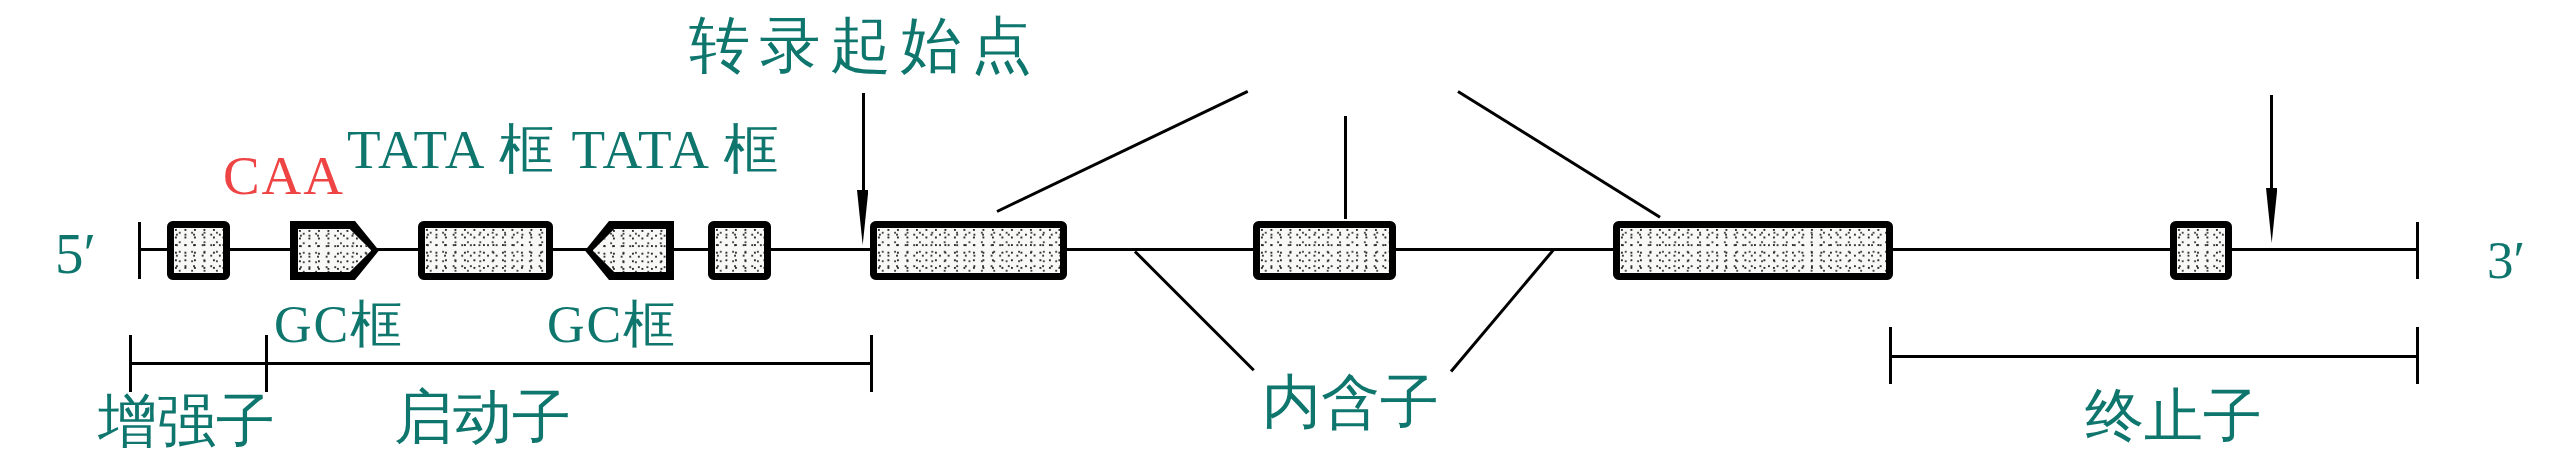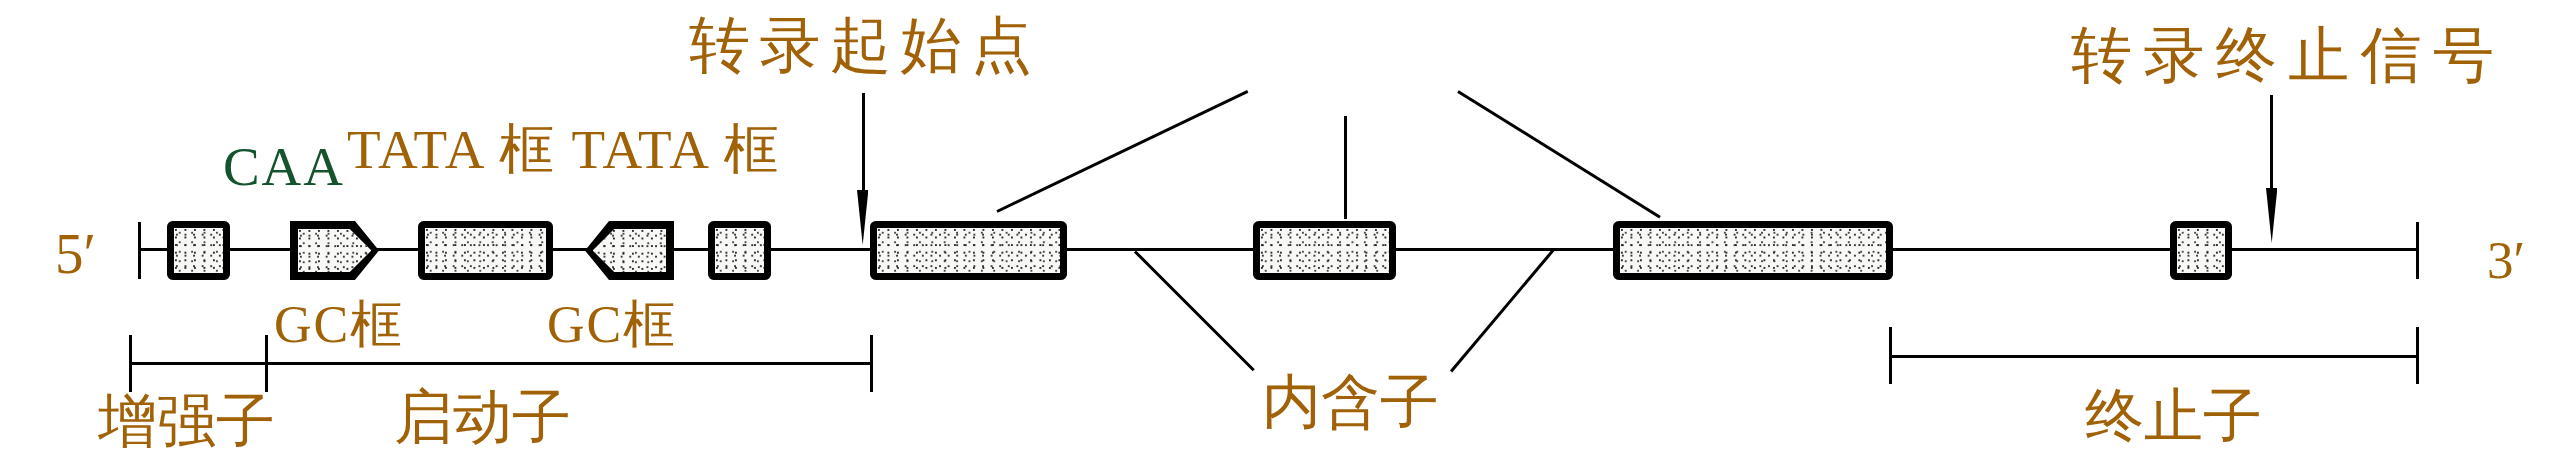--- a/index.html
+++ b/index.html
@@ -4,21 +4,21 @@
 <style>
   html,body{margin:0;padding:0;background:#fff;}
   #stage{
     position:relative;
     width:2576px;height:457px;
     background:#ffffff;
     font-family:"Liberation Serif","DejaVu Serif",serif;
     color:#000;
     overflow:hidden;
   }
-  .lbl{position:absolute;white-space:nowrap;line-height:1;color:#a16207;}
+  .lbl{position:absolute;white-space:nowrap;line-height:1;color:#0f766e;}
   .hline{position:absolute;background:#000;height:2.9px;}
   .vline{position:absolute;background:#000;width:2.9px;}
   .diag{position:absolute;height:2.9px;background:#000;transform-origin:0 50%;}
   
   .stipple{
     background-color:#f8f8f6;
     background-image:
       radial-gradient(circle at 1.9px 1.9px,#2b2b2b 1px,transparent 1.4px),
       radial-gradient(circle at 5.7px 4.8px,#4a4a4a 0.9px,transparent 1.2px),
       radial-gradient(circle at 2.9px 6.7px,#3a3a3a 0.8px,transparent 1.1px);
@@ -68,28 +68,27 @@
   </div>
 
   <div class="gbox stipple" style="left:708px;width:63px;"></div>
 
   <div class="gbox stipple" style="left:870px;width:197px;"></div>
   <div class="gbox stipple" style="left:1253px;width:143px;"></div>
   <div class="gbox stipple" style="left:1613px;width:280px;"></div>
 
   <div class="gbox stipple" style="left:2170px;width:62px;"></div>
 
-  <div class="lbl" style="left:223px;top:139px;font-size:55px;color:#14532d;letter-spacing:1.9px;">CAA</div>
+  <div class="lbl" style="left:223px;top:148px;font-size:55px;color:#ef4444;letter-spacing:1.9px;">CAA</div>
 
   <div class="lbl" style="left:347px;top:122px;font-size:55px;letter-spacing:1.9px;">TATA 框 TATA 框</div>
 
   <div class="lbl cjk" style="left:689px;top:15.2px;font-size:61px;letter-spacing:9.5px;">转录起始点</div>
 
 
-  <div class="lbl cjk" style="left:2071px;top:25px;font-size:61px;letter-spacing:11.4px;">转录终止信号</div>
 
 
   <div class="vline" style="left:862px;top:93px;height:103px;"></div>
   <div class="spike" style="left:857px;top:190px;"></div>
 
   <div class="vline" style="left:2270px;top:95px;height:99px;"></div>
   <div class="spike" style="left:2266px;top:188px;"></div>
 
   <div class="diag" style="left:997px;top:210px;width:278px;transform:rotate(-25.6deg);"></div>
   <div class="vline" style="left:1344px;top:116px;height:103px;"></div>

